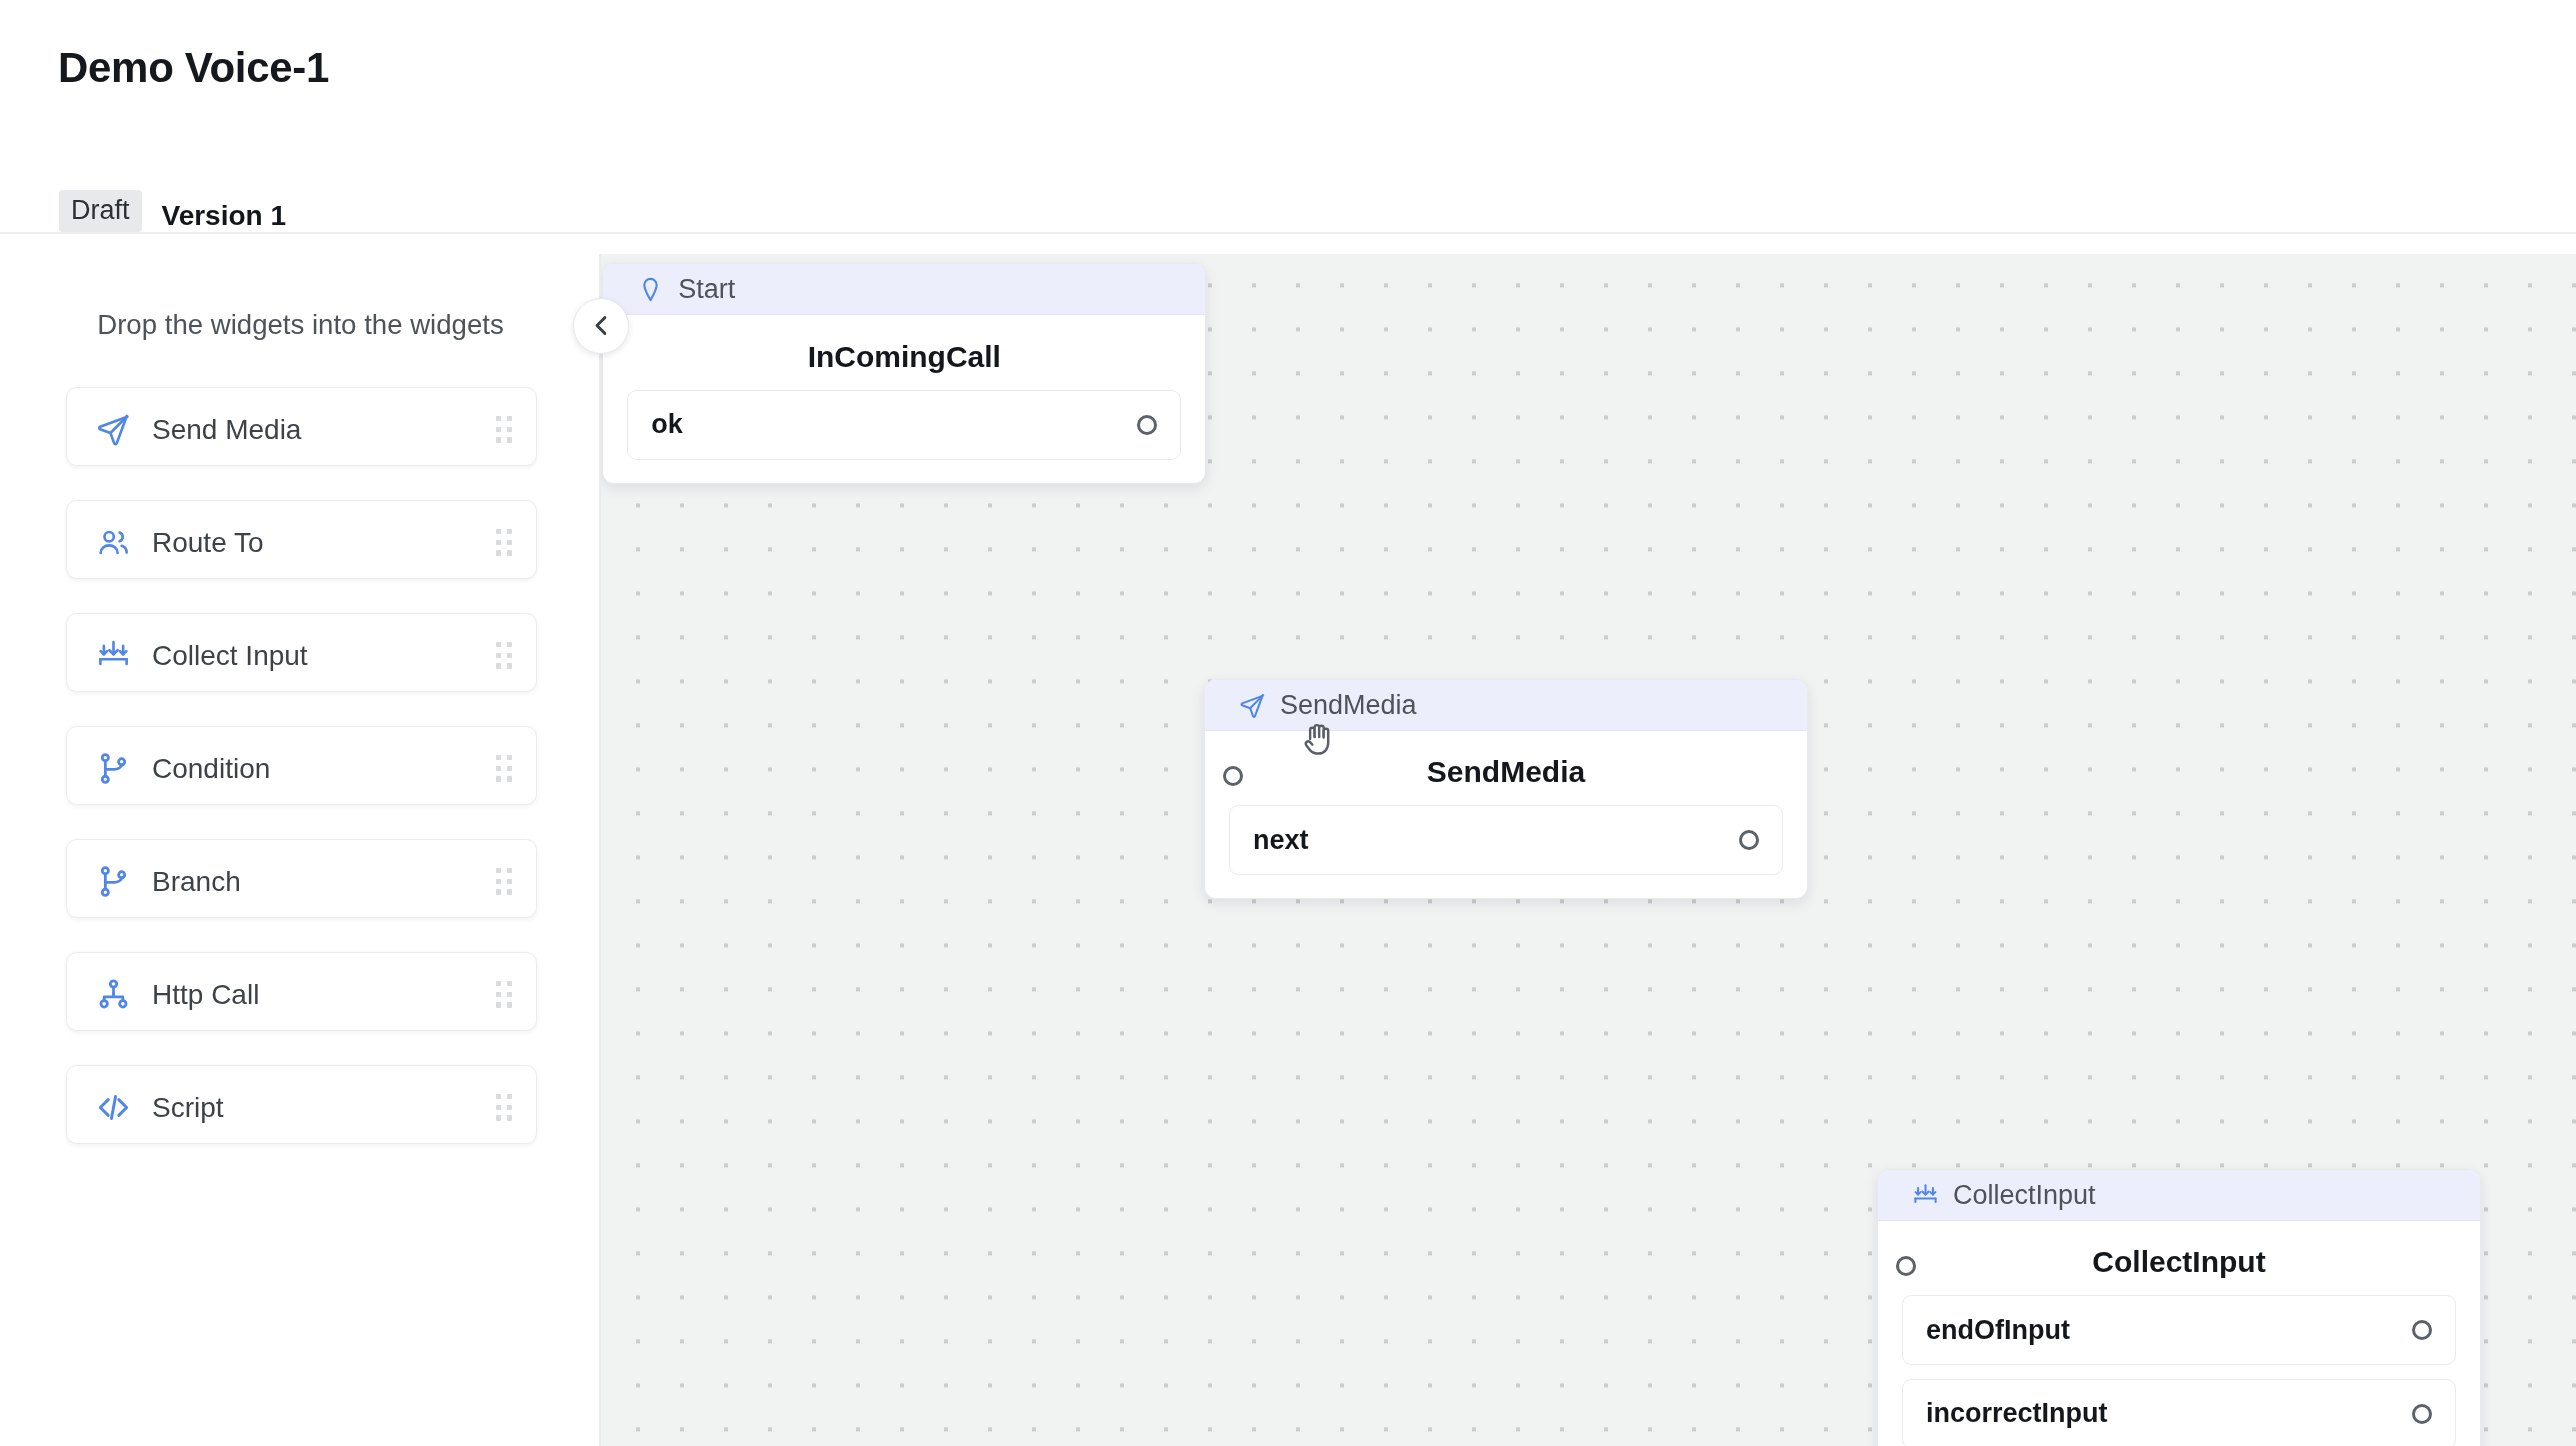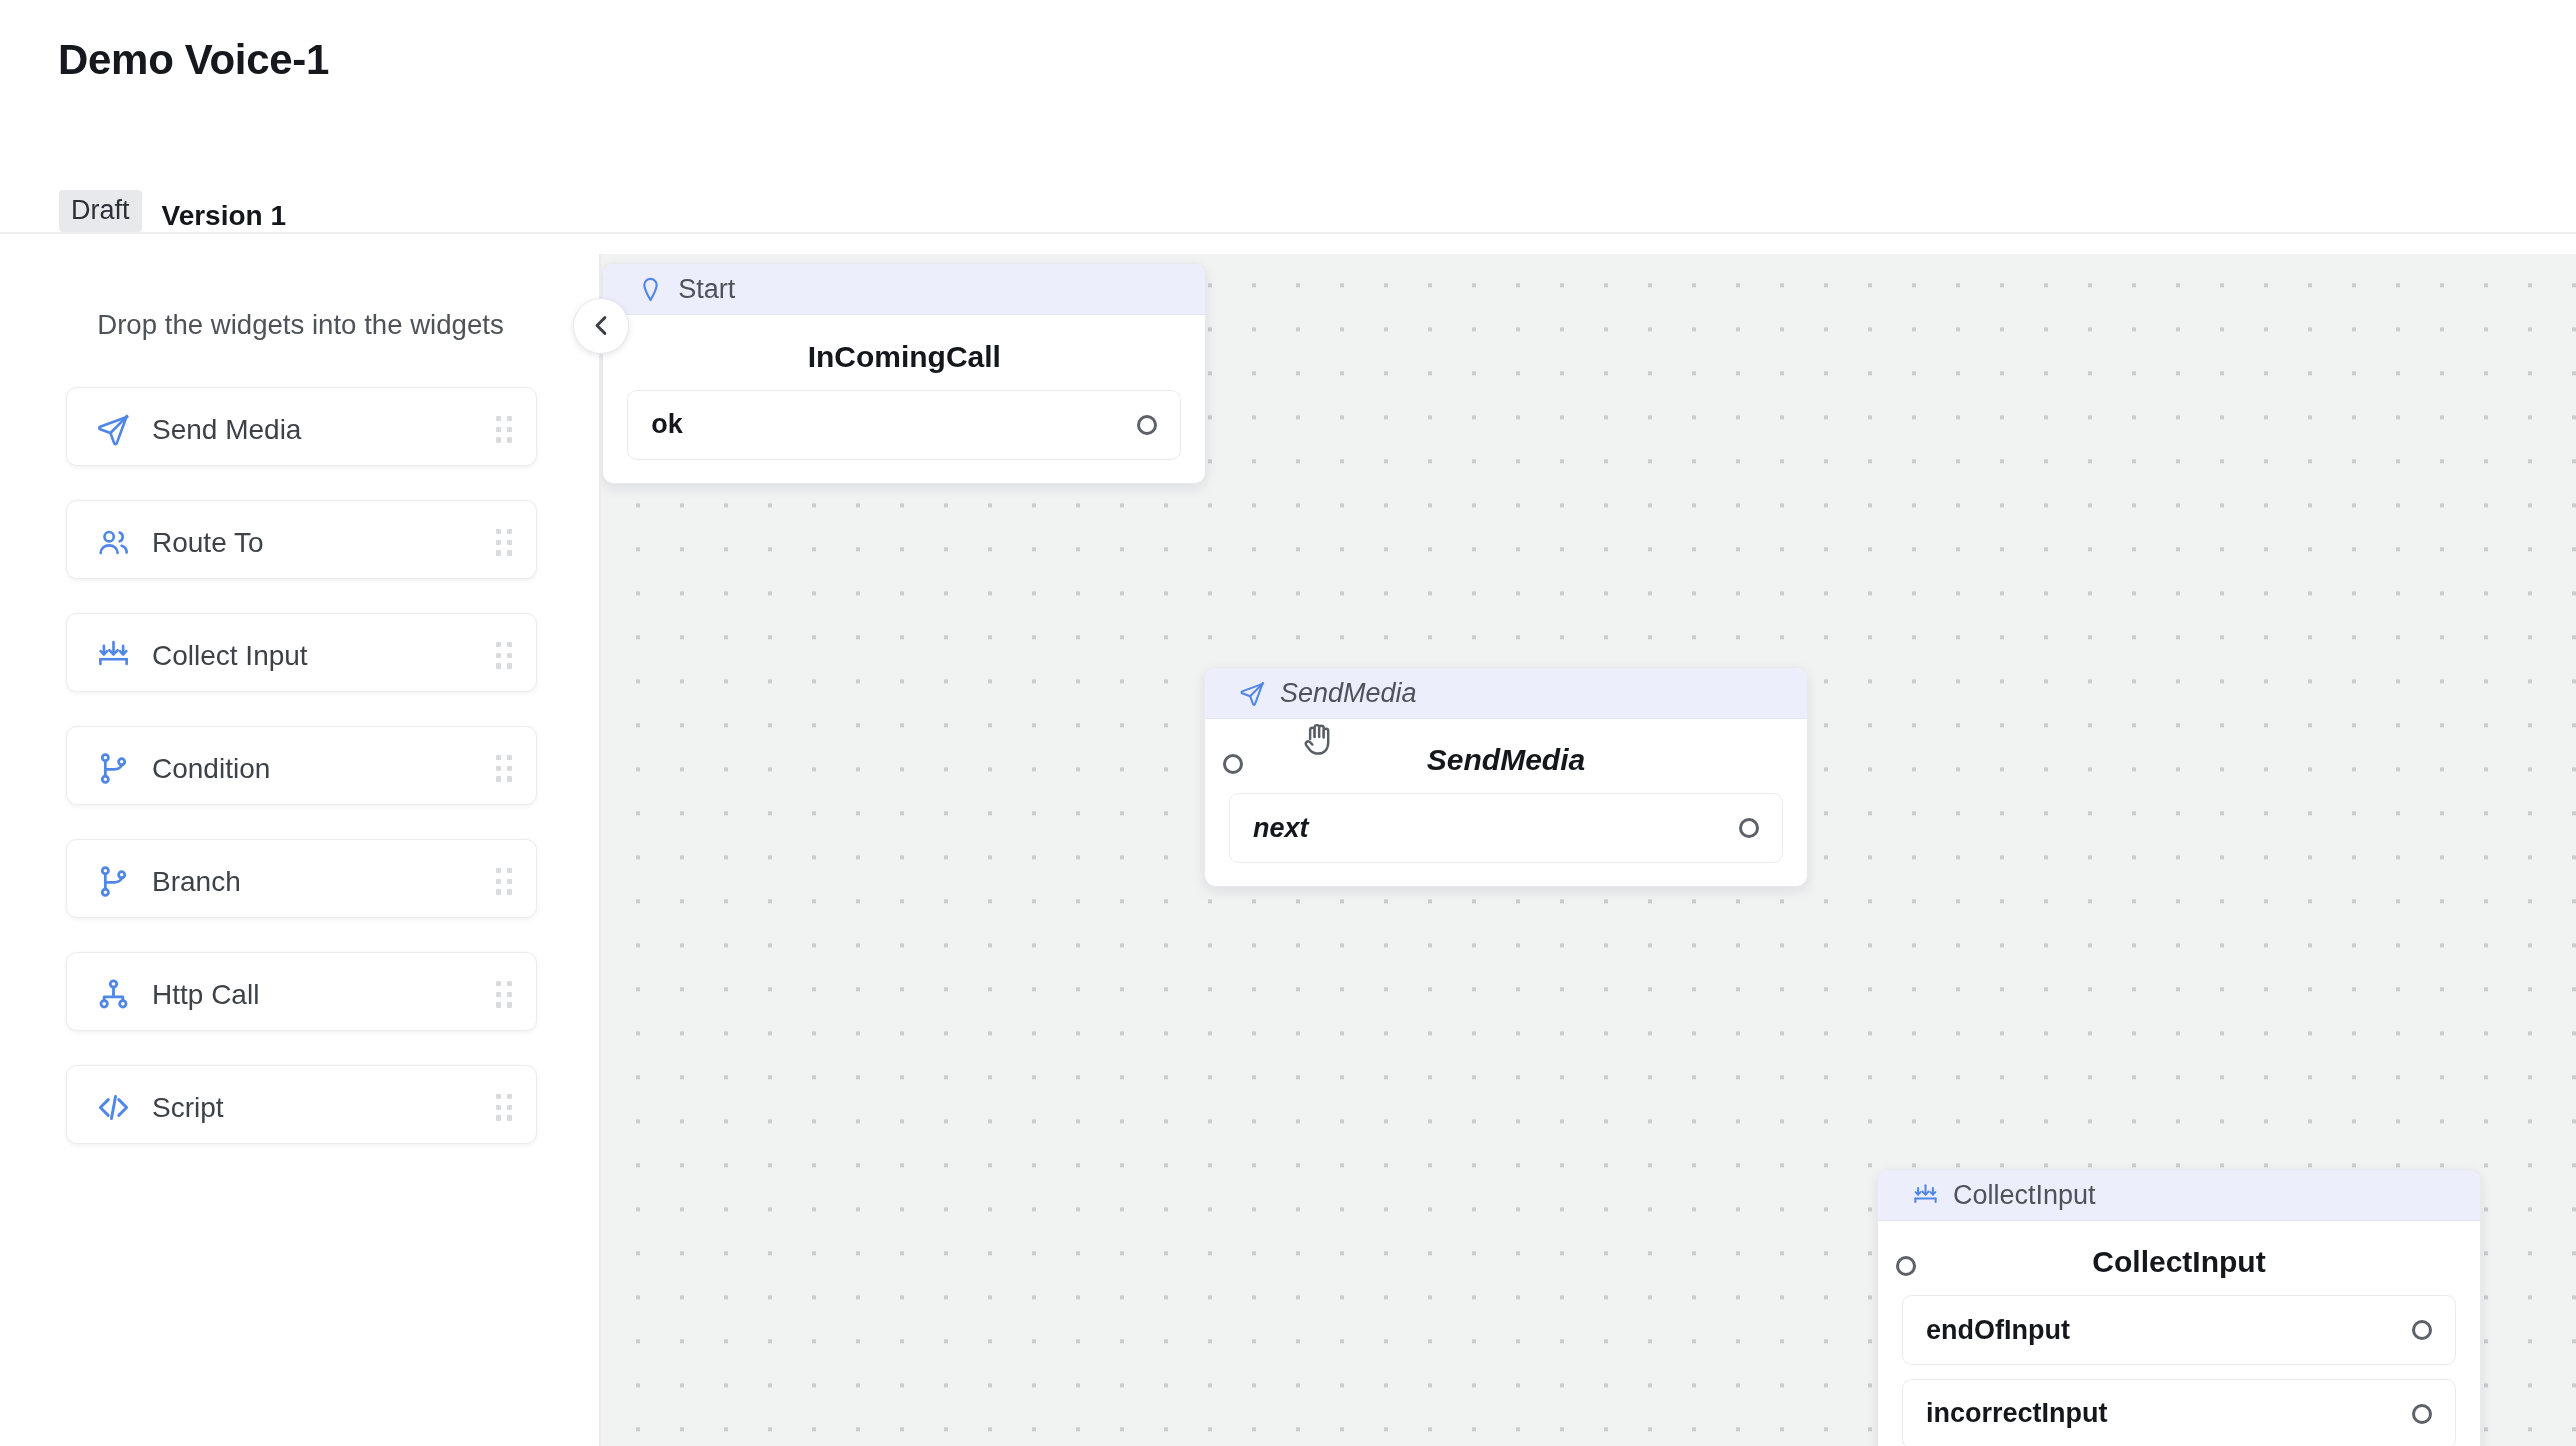--- a/index.html
+++ b/index.html
@@ -16,21 +16,21 @@
   #app {
     position: relative;
     width: 2576px;
     height: 1446px;
     background: #ffffff;
   }
 
   
   .titlebar {
     position: absolute;
-    left: 0; top: 8px;
+    left: 0; top: 16px;
     width: 2576px;
     height: 153px;
     background: #ffffff;
     border-bottom: 2px solid #eceef0;
   }
   .page-title {
     position: absolute;
     left: 58px; top: 28px;
     font-size: 42px;
     font-weight: bold;
@@ -238,21 +238,21 @@
   .input-dot {
     position: absolute;
     width: 20px; height: 20px;
     border: 3.4px solid #5d6268;
     border-radius: 50%;
     background: transparent;
   }
 
   
   #node-start      { left: 1.3px;    top: 9.4px;   width: 604px; }
-  #node-sendmedia  { left: 603px;  top: 413px;  width: 604px; font-style: italic; }
+  #node-sendmedia  { left: 603px;  top: 425px;  width: 604px; }
   #node-collect    { left: 1276px; top: 915px; width: 604px; }
 
   
   .grab-cursor {
     position: absolute;
     left: 699px; top: 465px;
     width: 40px; height: 43px;
     z-index: 60;
     color: #5a5f66;
   }

